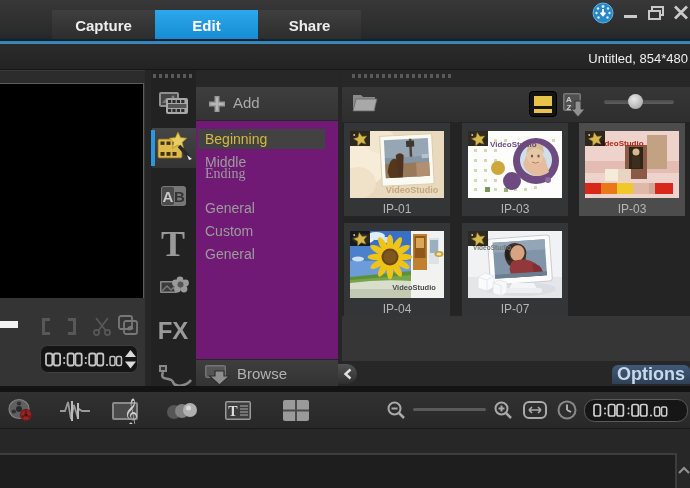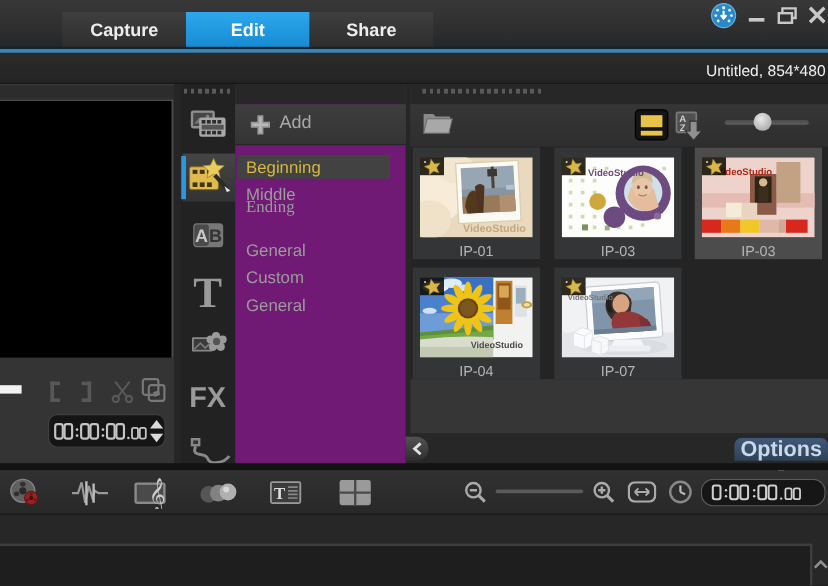--- a/index.html
+++ b/index.html
@@ -263,20 +263,28 @@
         <path d="M9 1 V17 M1 9 H17" stroke="#9a9a9a" stroke-width="5"></path>
         <path d="M9 2.5 V15.5 M2.5 9 H15.5" stroke="#b8b8b8" stroke-width="2"></path>
       </svg>
       <div id="addtxt">Add</div>
       <div class="listitem sel" style="top:59px;">Beginning</div>
       <div class="listitem" style="top:82px;">Middle</div>
       <div class="listitem" style="top:94px;font-family:Liberation Serif, serif;">Ending</div>
       <div class="listitem" style="top:128px;">General</div>
       <div class="listitem" style="top:151px;">Custom</div>
       <div class="listitem" style="top:174px;">General</div>
+      <div id="browserow">
+        <svg class="abs" style="left:7px;top:3px;" width="32" height="24" viewBox="0 0 32 24">
+          <rect x="2" y="2" width="21" height="13" rx="2" fill="#757575"></rect>
+          <rect x="3.5" y="3.5" width="18" height="10" fill="#555"></rect>
+          <path d="M12 8 h9 v5 h5.5 l-10 9 -10 -9 H12 z" fill="#8e8e8e" stroke="#2e2e2e" stroke-width="1.2"></path>
+        </svg>
+        <div id="browsetxt">Browse</div>
+      </div>
     </div>
 
     <div id="thumbs" class="abs">
       <div id="thtopstrip"></div>
       <div id="thdots"></div>
       <div id="gridband"></div>
       <div id="thbottom"></div>
       <div id="thtoolbar">
 
         <svg class="abs" style="left:8px;top:3px;" width="28" height="24" viewBox="0 0 28 24">

